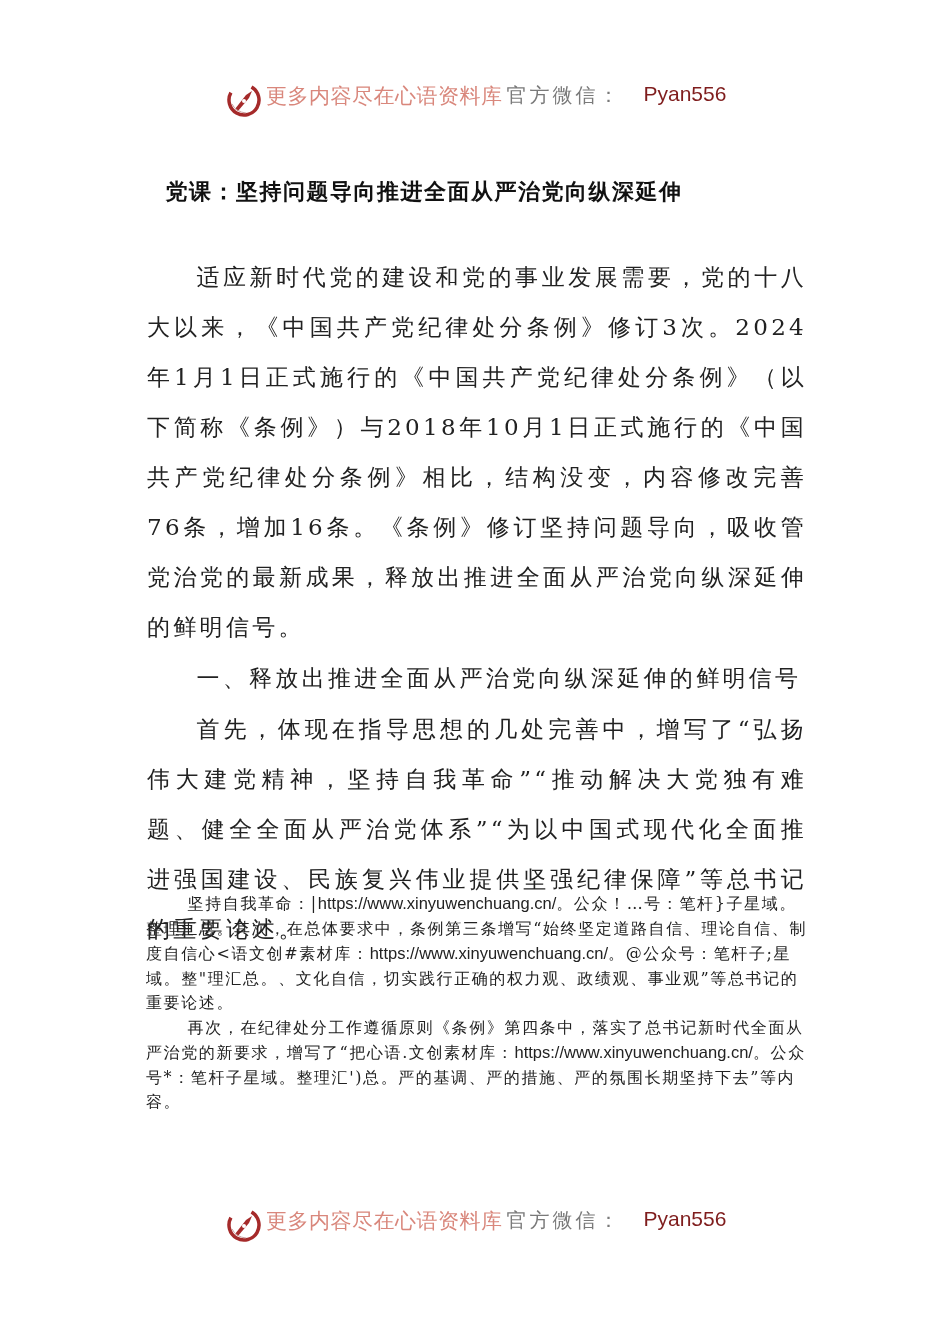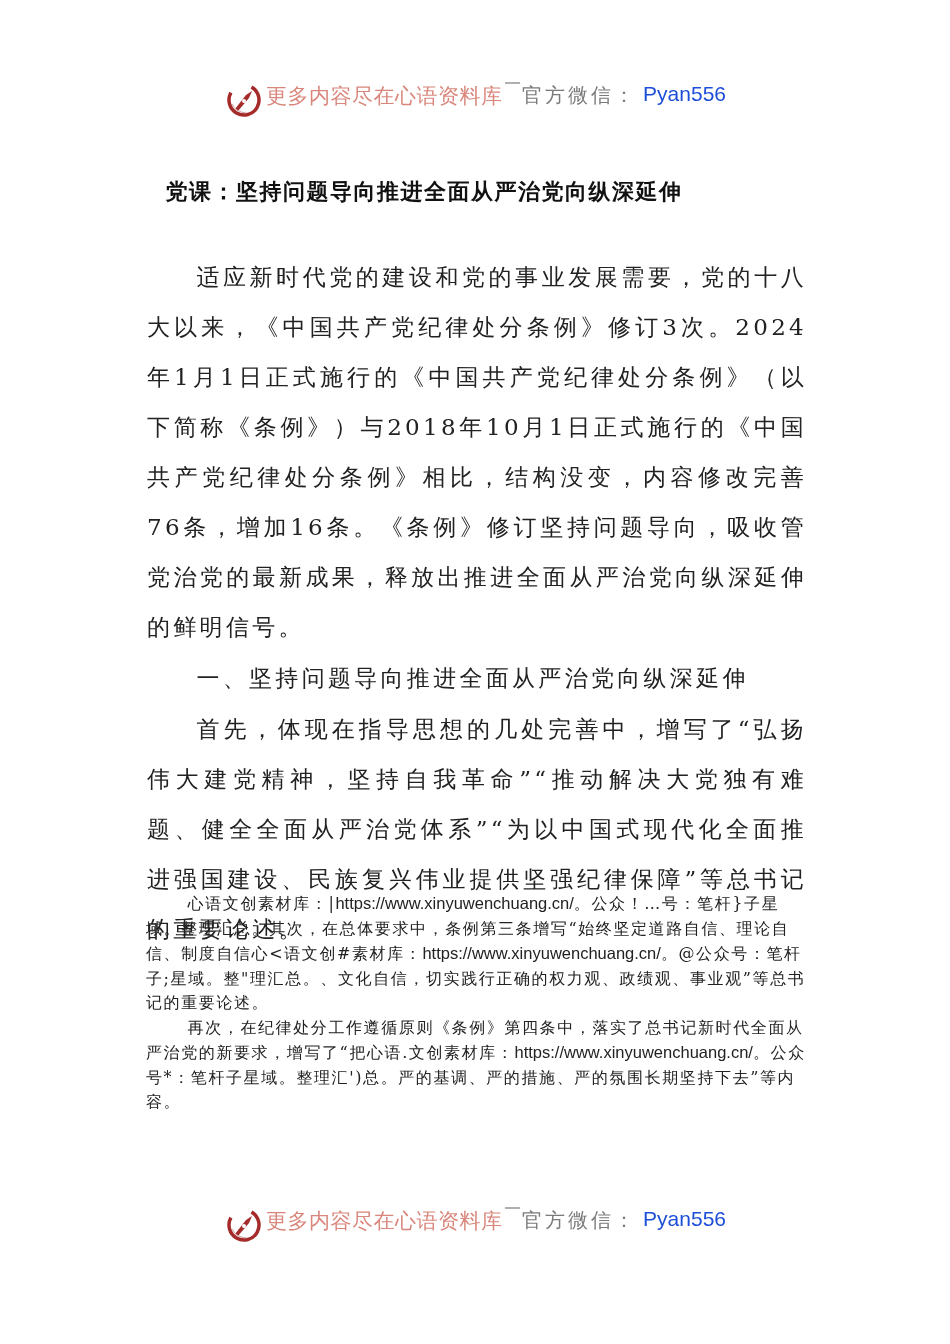--- a/index.html
+++ b/index.html
@@ -48,22 +48,22 @@
     .banner .official {
       font-family: Liberation Sans, sans-serif;
       font-size: 20px;
       color: #7a7a7a;
       letter-spacing: 3px;
       white-space: nowrap;
     }
     .banner .wechat-id {
       font-family: "Liberation Sans", sans-serif;
       font-size: 21px;
-      color: #1d4ed8;
-      margin-left: 6px;
+      color: #7f1d1d;
+      margin-left: 22px;
       white-space: nowrap;
     }
 
     .title {
       position: absolute;
       top: 177px;
       left: 0;
       width: 848px;
       text-align: center;
       font-family: "DejaVu Sans", sans-serif;
@@ -125,27 +125,27 @@
   <span class="promo">更多内容尽在心语资料库</span>
   <span class="dash"></span>
   <span class="official">官方微信：</span>
   <span class="wechat-id">Pyan556</span>
 </div>
 
 <div class="title">党课：坚持问题导向推进全面从严治党向纵深延伸</div>
 
 <div class="body-text">
   <p>适应新时代党的建设和党的事业发展需要，党的十八大以来，《中国共产党纪律处分条例》修订3次。2024年1月1日正式施行的《中国共产党纪律处分条例》（以下简称《条例》）与2018年10月1日正式施行的《中国共产党纪律处分条例》相比，结构没变，内容修改完善76条，增加16条。《条例》修订坚持问题导向，吸收管党治党的最新成果，释放出推进全面从严治党向纵深延伸的鲜明信号。</p>
-  <p>一、坚持问题导向推进全面从严治党向纵深延伸</p>
+  <p>一、释放出推进全面从严治党向纵深延伸的鲜明信号</p>
   <p>首先，体现在指导思想的几处完善中，增写了“弘扬伟大建党精神，坚持自我革命”“推动解决大党独有难题、健全全面从严治党体系”“为以中国式现代化全面推进强国建设、民族复兴伟业提供坚强纪律保障”等总书记的重要论述。</p>
 </div>
 
 <div class="small-text">
   <p>
-    <span>心语文创素材库：|</span><span class="url">https://www.xinyuwenchuang.cn/</span><span>。公众！…号：笔杆}子星域。整理汇总。其次，在总体要求中，条例第三条增写“始终坚定道路自信、理论自信、制度自信心&lt;语文创#素材库：</span><span class="url">https://www.xinyuwenchuang.cn/</span><span>。@公众号：笔杆子;星域。整"理汇总。、文化自信，切实践行正确的权力观、政绩观、事业观”等总书记的重要论述。</span>
+    <span>坚持自我革命：|</span><span class="url">https://www.xinyuwenchuang.cn/</span><span>。公众！…号：笔杆}子星域。整理汇总。其次，在总体要求中，条例第三条增写“始终坚定道路自信、理论自信、制度自信心&lt;语文创#素材库：</span><span class="url">https://www.xinyuwenchuang.cn/</span><span>。@公众号：笔杆子;星域。整"理汇总。、文化自信，切实践行正确的权力观、政绩观、事业观”等总书记的重要论述。</span>
   </p>
   <p>
     <span>再次，在纪律处分工作遵循原则《条例》第四条中，落实了总书记新时代全面从严治党的新要求，增写了“把心语.文创素材库：</span><span class="url">https://www.xinyuwenchuang.cn/</span><span>。公众号*：笔杆子星域。整理汇')总。严的基调、严的措施、严的氛围长期坚持下去”等内容。</span>
   </p>
 </div>
 
 <div class="banner bottom">
   <svg class="logo" viewBox="0 0 36 36">
     <circle cx="18" cy="18" r="15" fill="none" stroke="#a52a2a" stroke-width="3.5" stroke-dasharray="70 25" transform="rotate(-60 18 18)"></circle>
     <path d="M9 27 L20 13 L26 9 L23 16 L12 29 Z" fill="#a52a2a"></path>

